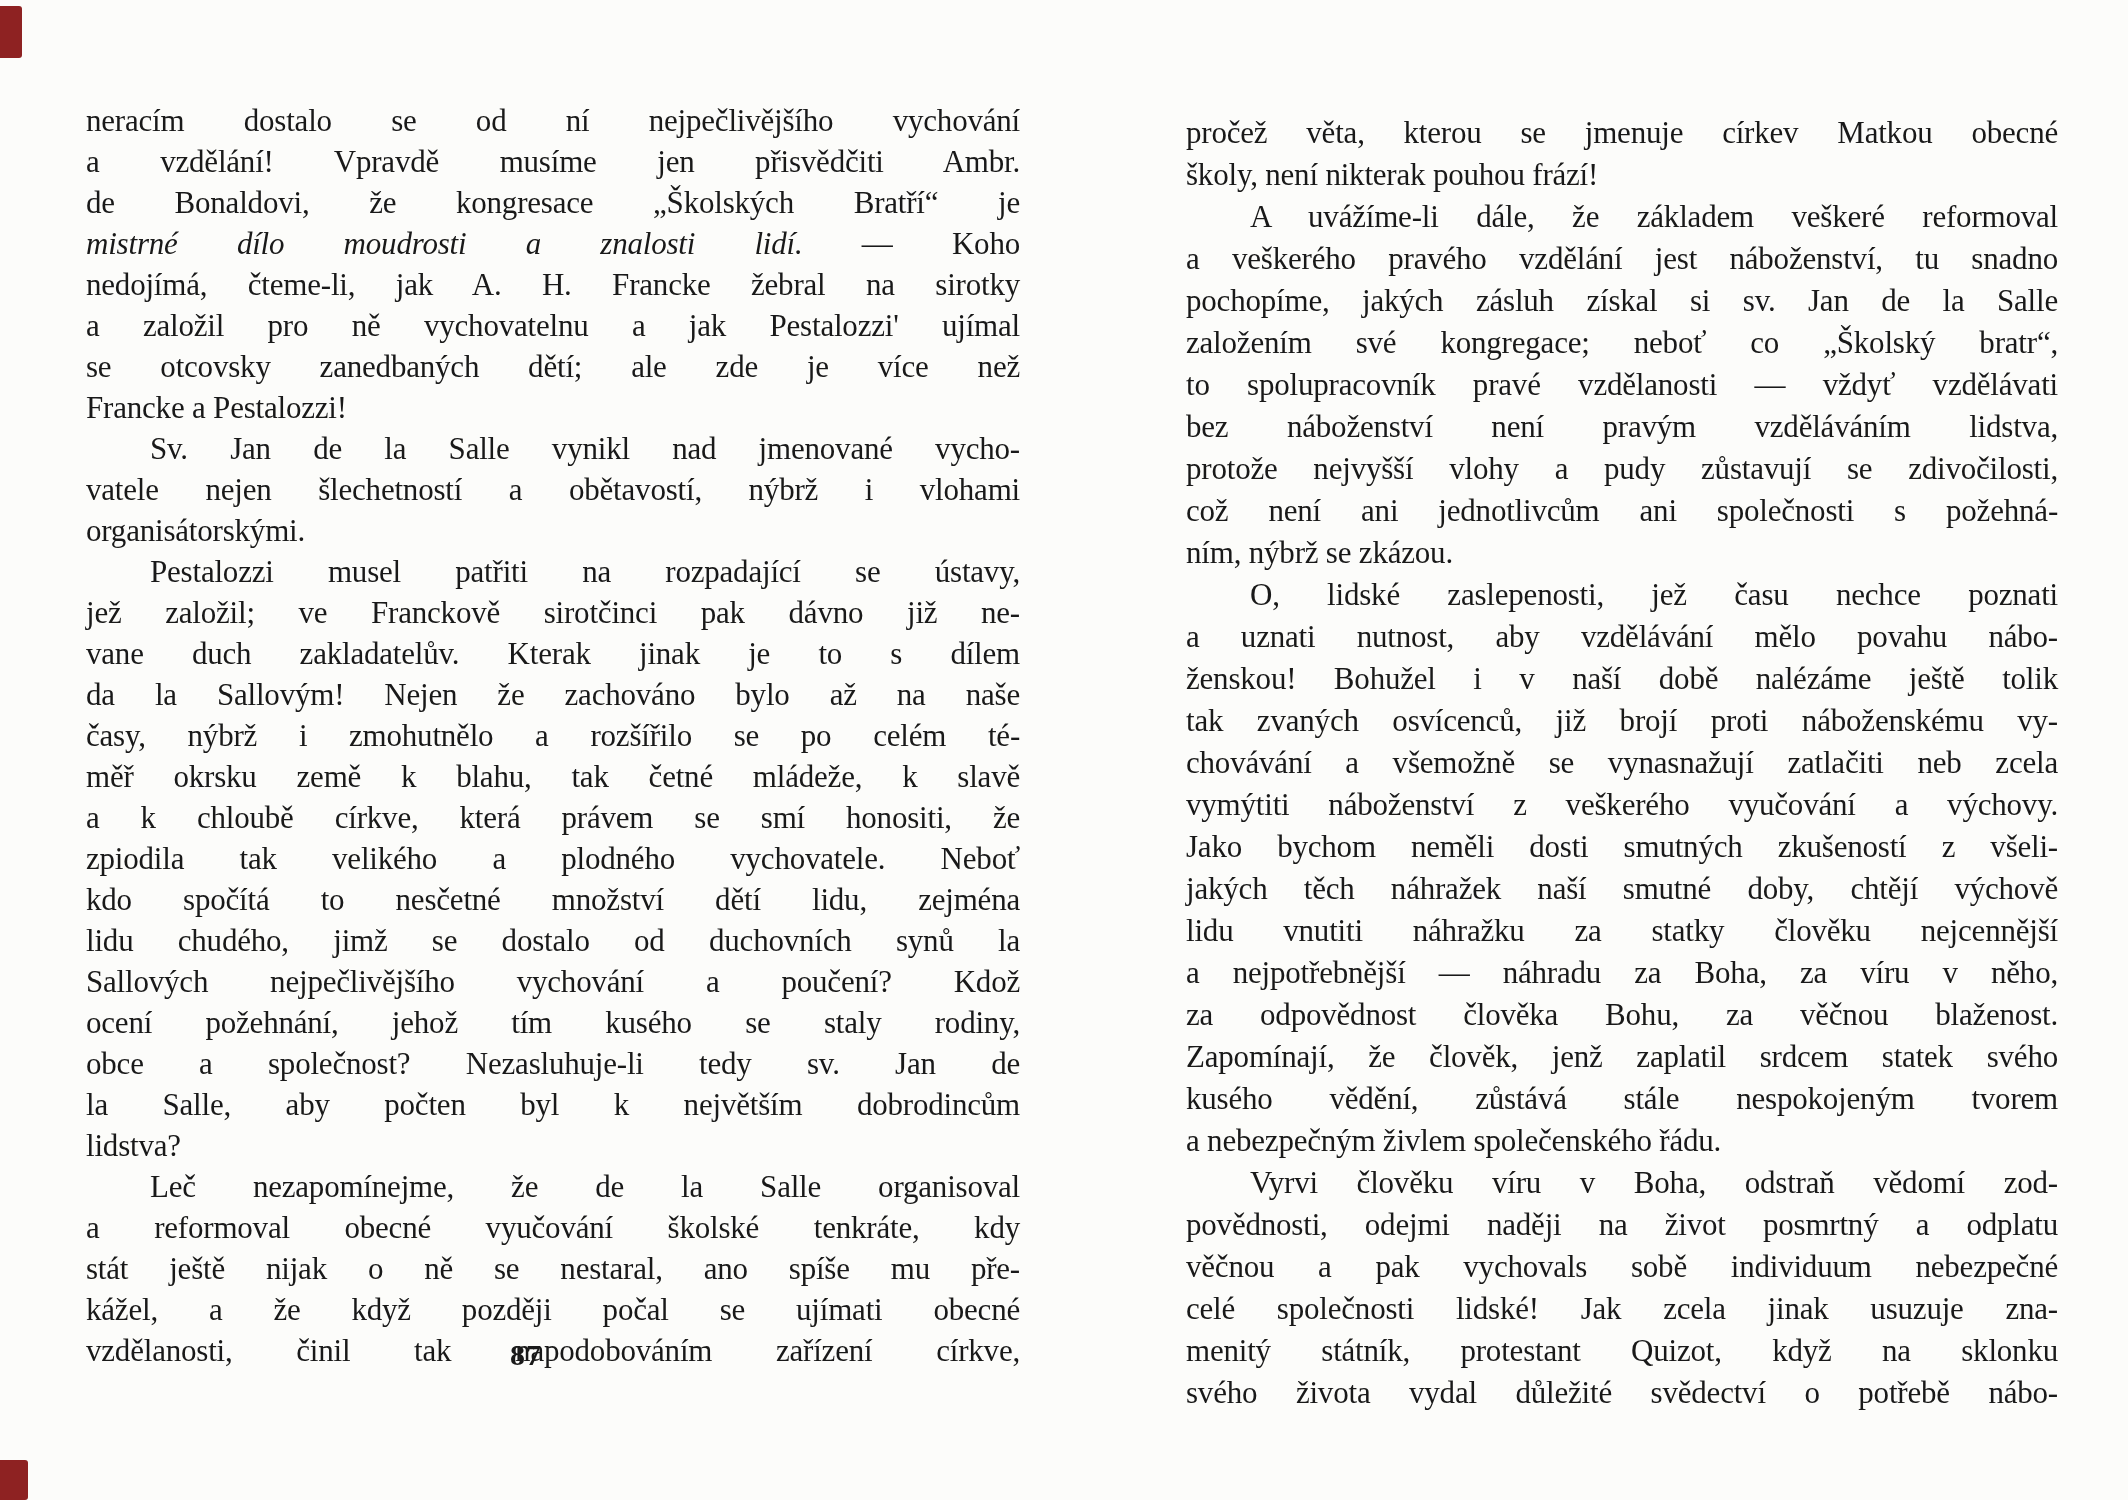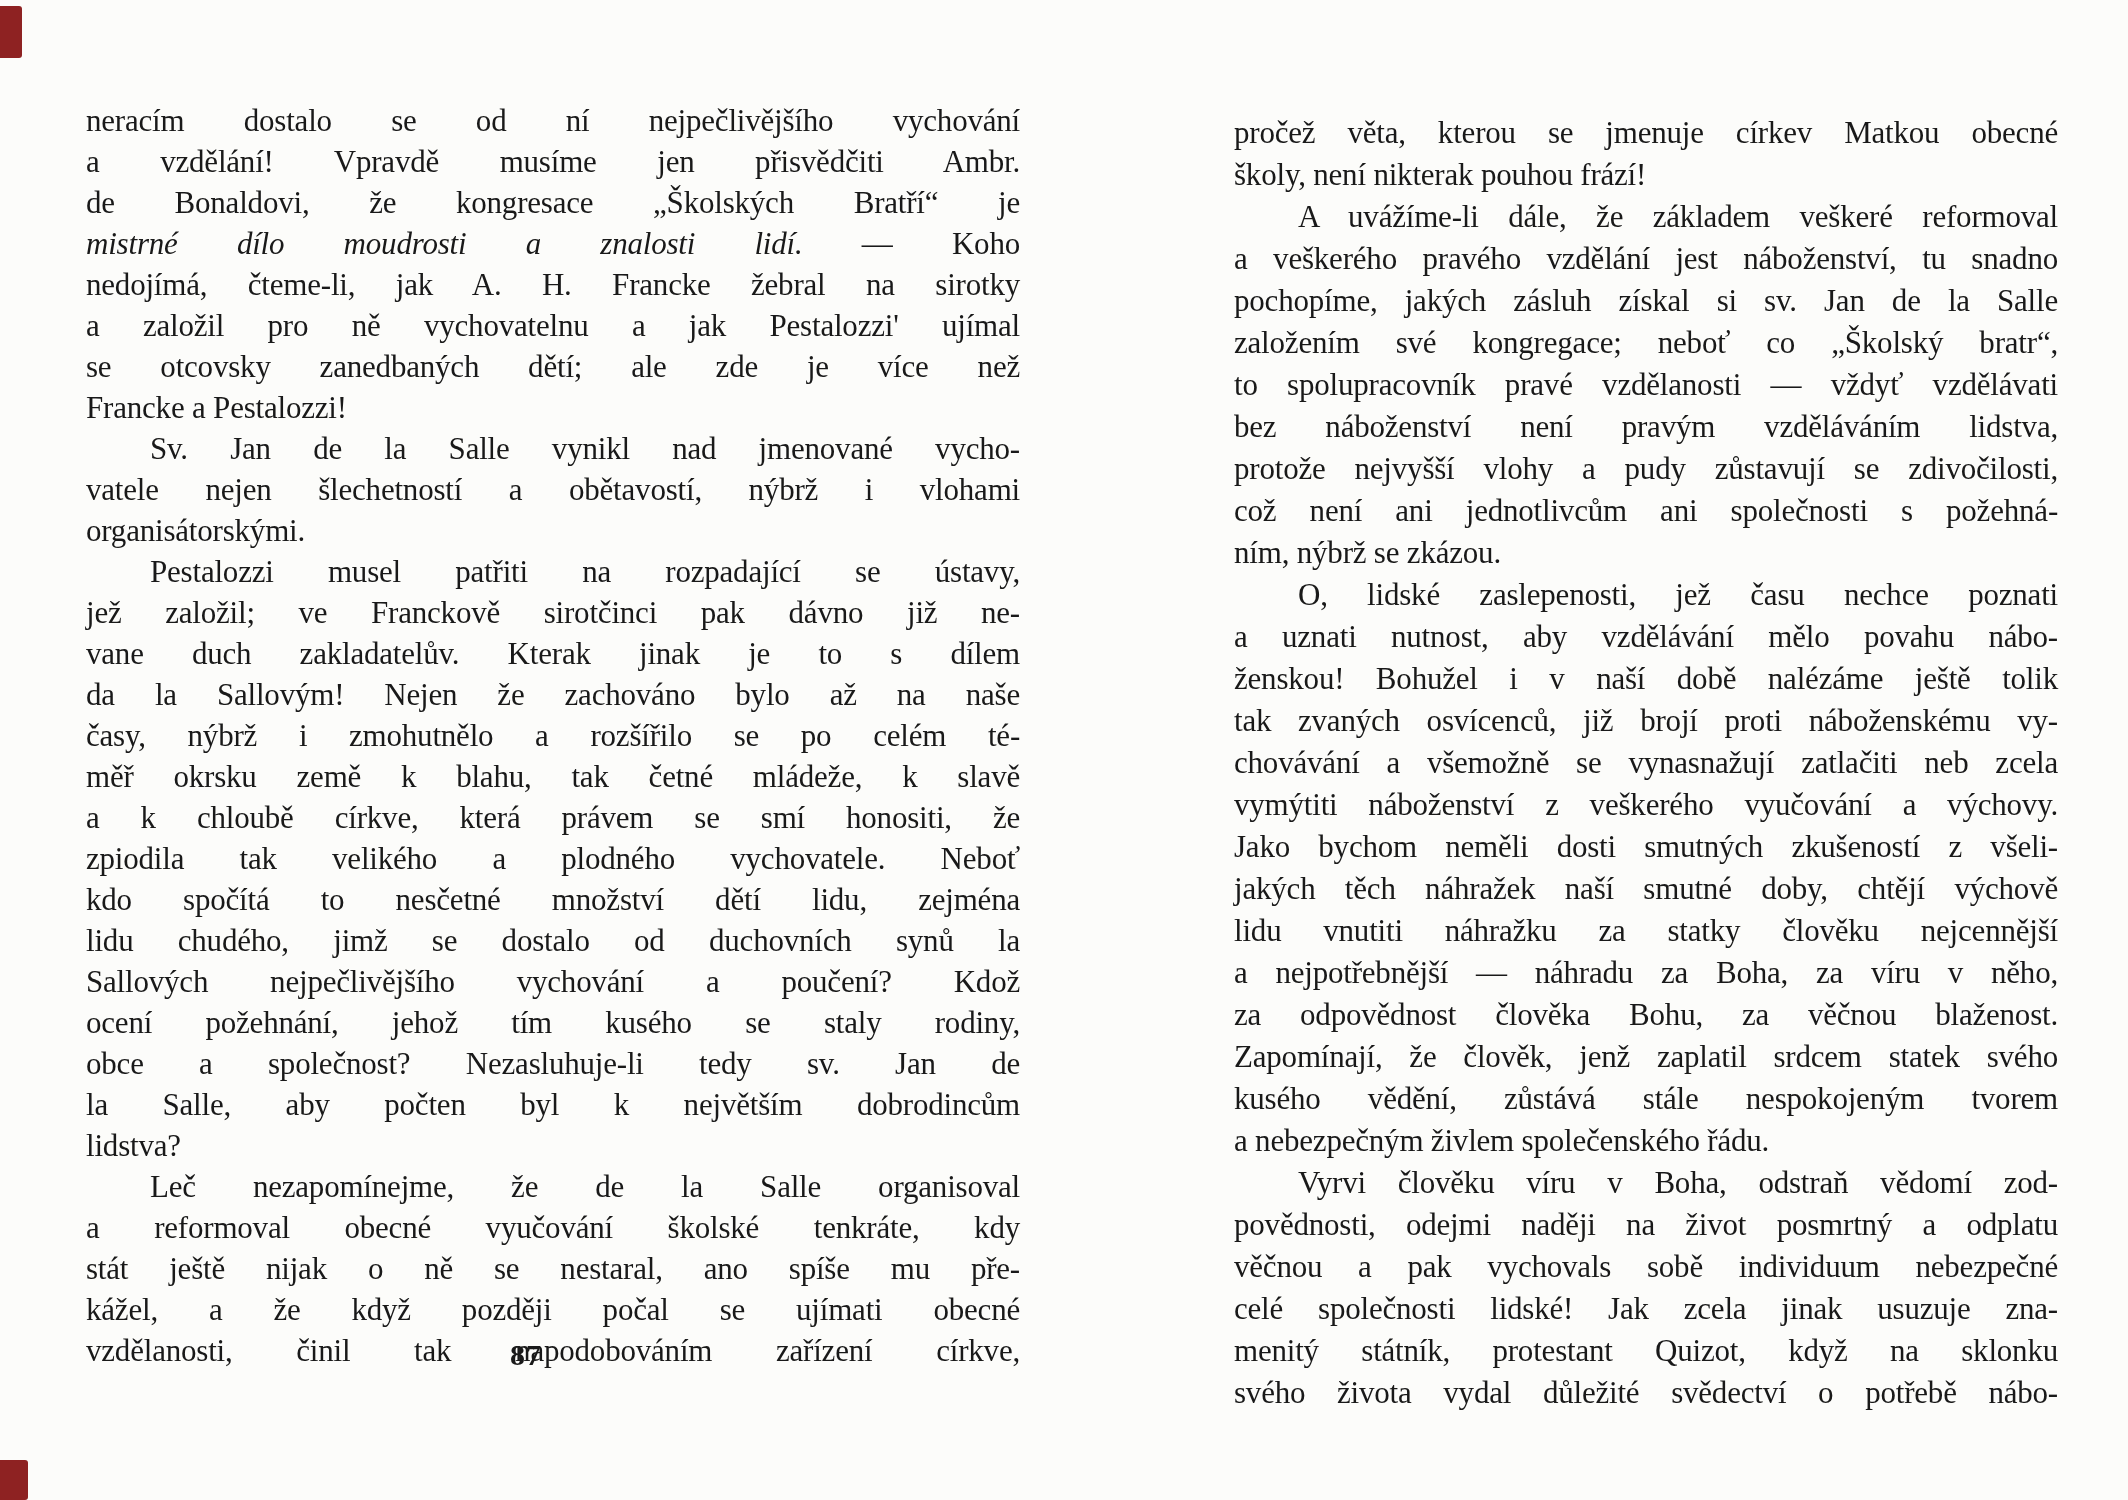--- a/index.html
+++ b/index.html
@@ -29,21 +29,21 @@
     overflow: visible;
   }
   .col .line.pend { text-align-last: left; }
   .col .line.indent { text-indent: 64px; }
   .col .line .it { font-style: italic; }
 
   #left-col  { left: 86px;  top: 100px; width: 934px; }
   #left-col .line  { height: 41px; line-height: 41px; }
 
   #right-col { left: 1186px; top: 112px; width: 872px; }
-  #right-col .line { height: 42px; line-height: 42px; margin-left: 48px; }
+  #right-col .line { height: 42px; line-height: 42px; }
 
   .page-number {
     position: absolute;
     left: 86px; top: 1338px; width: 880px;
     text-align: center;
     font-size: 30px;
     font-weight: bold;
     letter-spacing: 1px;
   }
 

